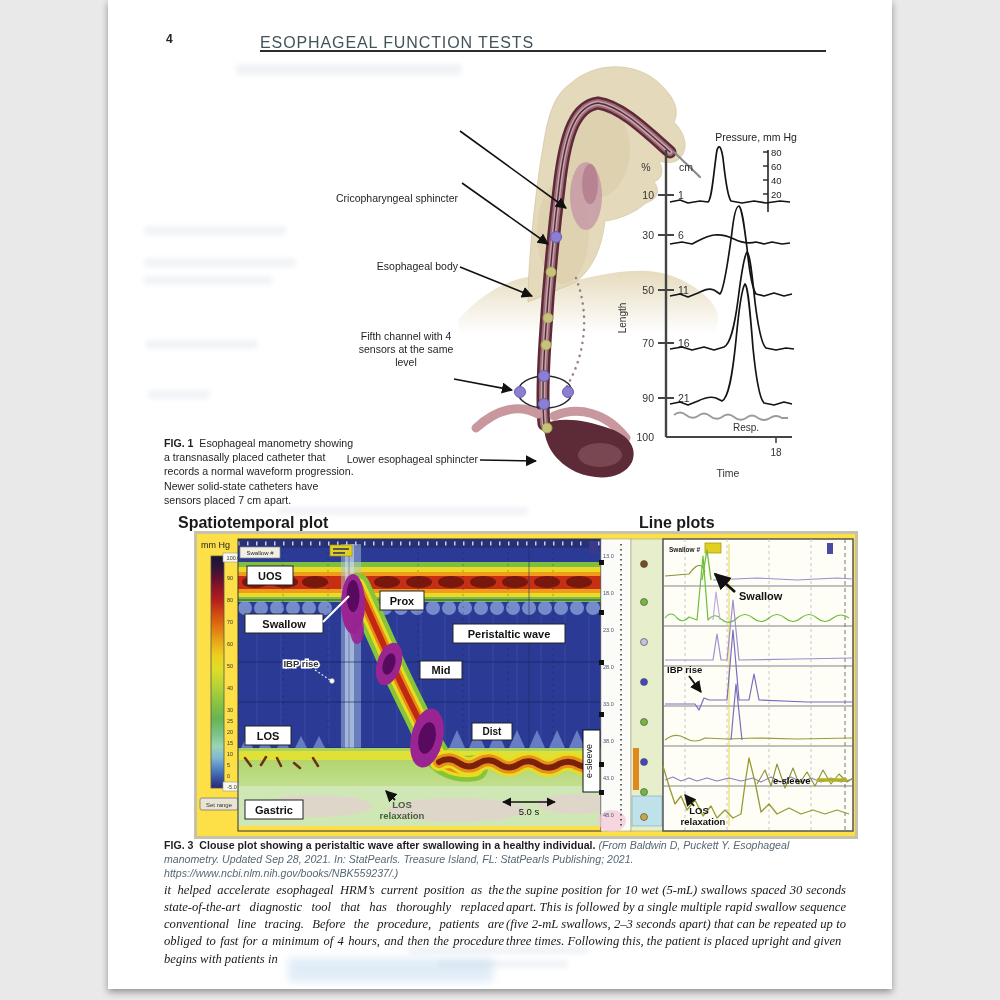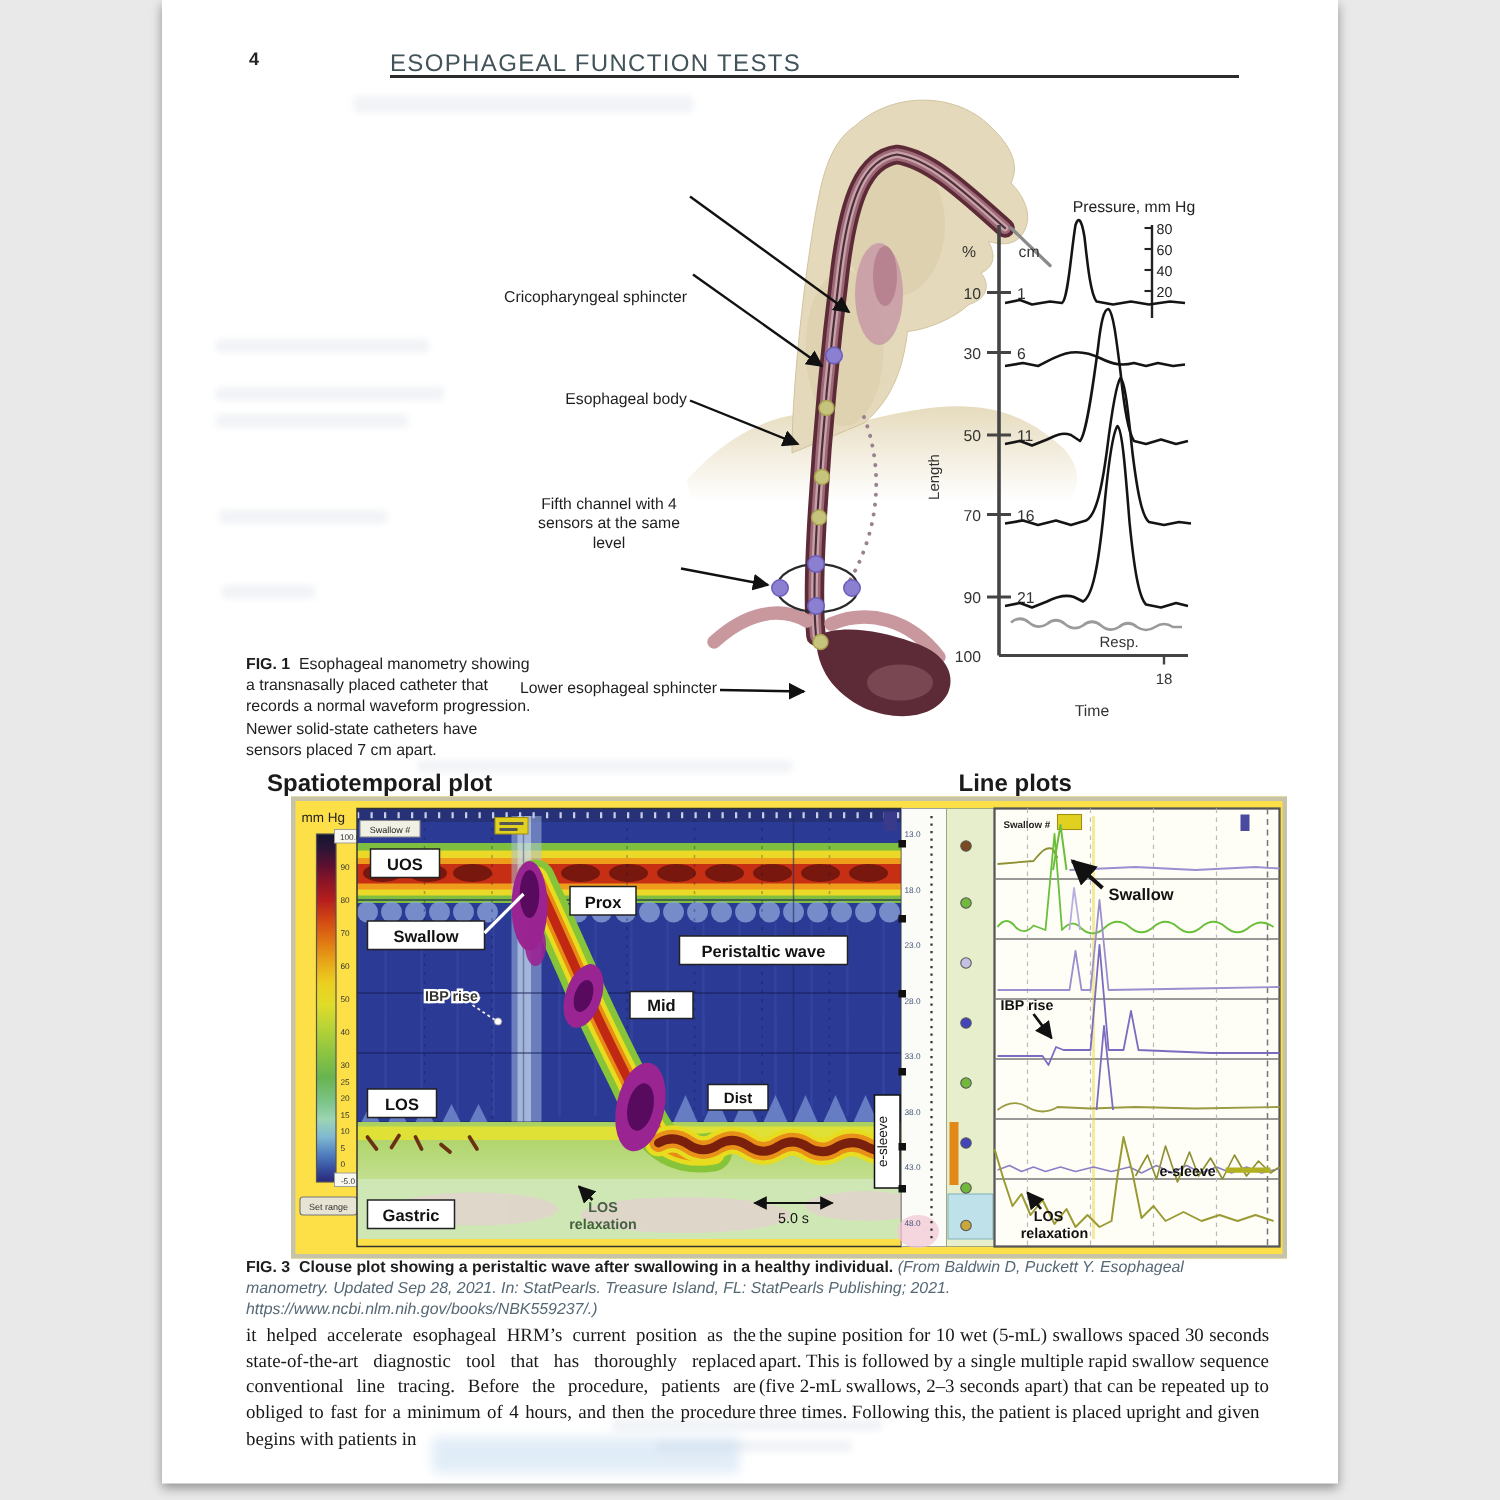--- a/index.html
+++ b/index.html
@@ -17,21 +17,21 @@
   
   .figcap{position:absolute;font-size:10.6px;line-height:1.34;color:#1e1e1e;}
   .figcap b{font-weight:bold;}
   .cite{font-style:italic;color:#566874;}
   
   .f2title{position:absolute;font-size:16px;font-weight:bold;color:#1a1a1a;text-align:center;}
   .panel{position:absolute;left:62px;top:531px;width:658px;height:302px;
          border:3px solid #c7c3a9;background:#fde047;box-sizing:content-box;margin-left:24px;}
   
   .bodycol{position:absolute;top:882px;width:340px;font-family:"Liberation Serif",serif;
-           font-size:12.6px;line-height:1.36;text-align:justify;color:#181818;}
+           font-size:12.6px;line-height:1.36;text-align:justify;color:#181818;font-style:italic;}
   
   .ghost{position:absolute;background:#c9d2de;opacity:.26;filter:blur(2px);border-radius:2px;}
   .ghost-blue{position:absolute;background:#bcd6ee;opacity:.45;filter:blur(4px);border-radius:3px;}
   svg{display:block;}
   svg text{font-family:"Liberation Sans",sans-serif;}
 </style>
 </head>
 <body>
 
 <div class="stage">

